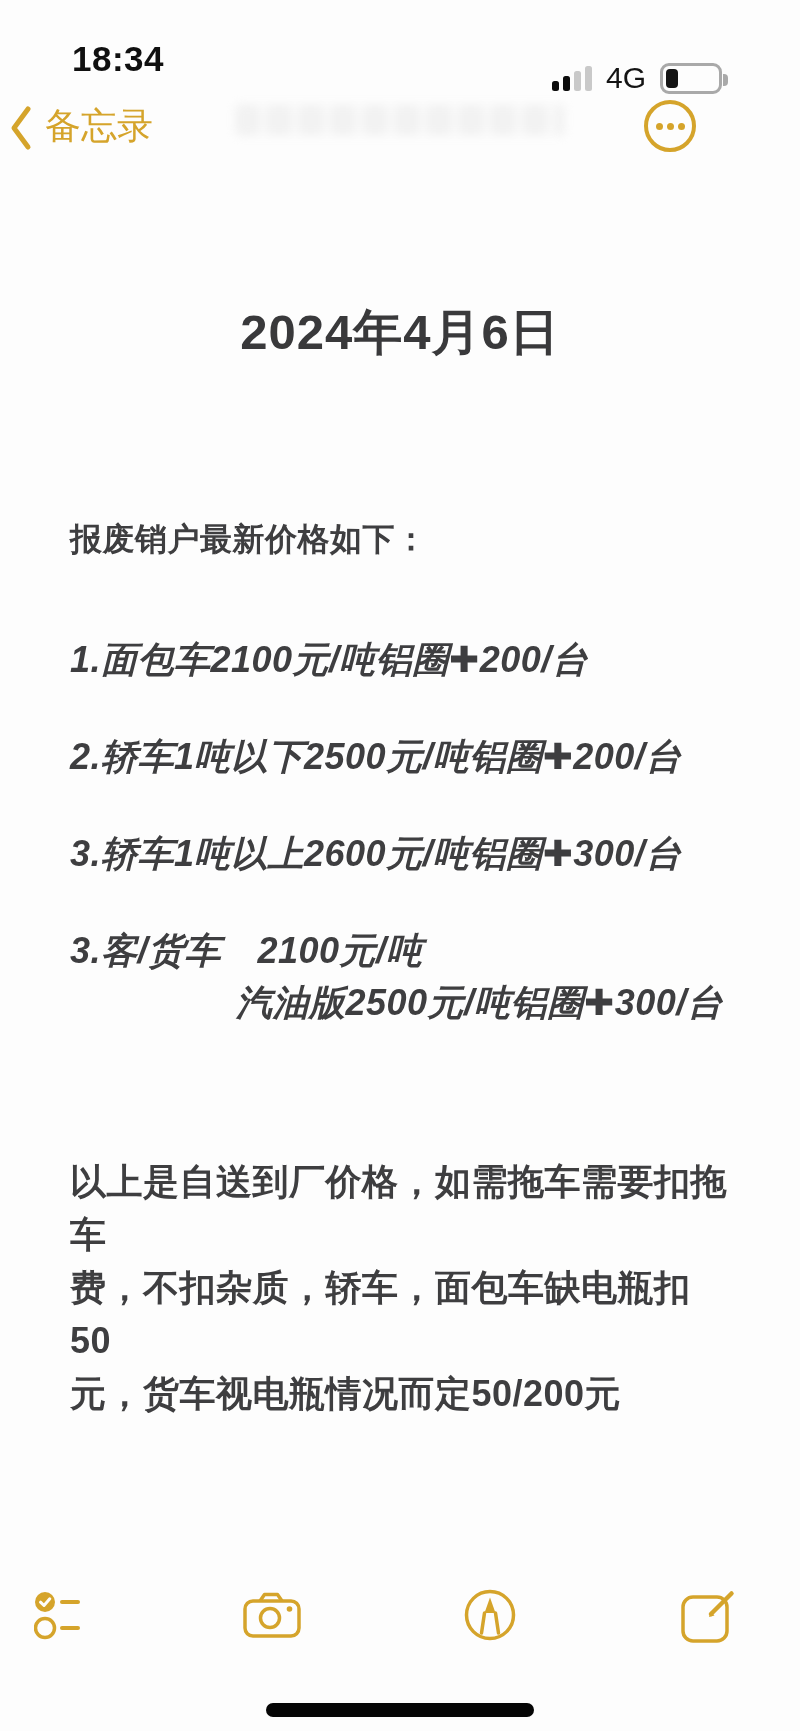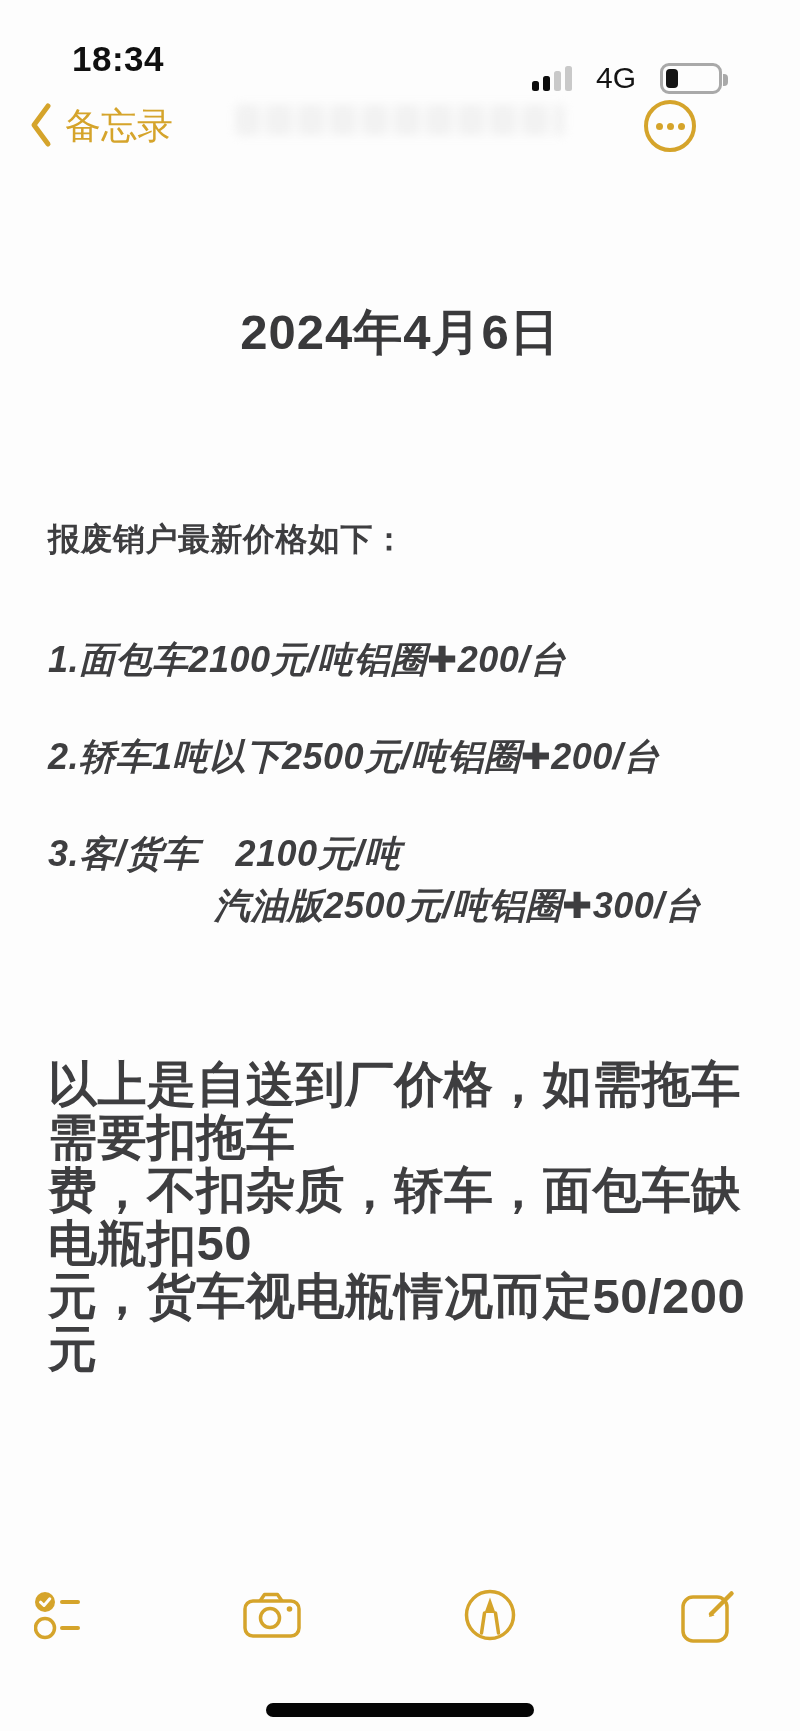--- a/index.html
+++ b/index.html
@@ -11,62 +11,62 @@
     font-family:"Liberation Sans","DejaVu Sans",sans-serif;
     color:#3e3e40;
   }
   
   .status-bar{
     position:absolute;top:0;left:0;right:0;height:92px;
     display:flex;align-items:center;justify-content:space-between;
     padding:26px 78px 0 72px;box-sizing:border-box;
   }
   .status-time{font-size:35px;font-weight:700;color:#101010;letter-spacing:.5px;}
-  .status-right{display:flex;align-items:center;gap:24px;margin-top:38px;}
+  .status-right{display:flex;align-items:center;gap:14px;margin-top:38px;}
   .signal{display:flex;align-items:flex-end;gap:4px;height:26px;}
   .signal span{width:7px;border-radius:2.5px;background:#0c0c0c;display:block;}
   .signal .b1{height:10px;}
   .signal .b2{height:15px;}
   .signal .b3{height:20px;background:#c9c9c9;}
   .signal .b4{height:25px;background:#c9c9c9;}
   .net-label{font-size:30px;font-weight:500;color:#141414;}
   .battery{position:relative;width:62px;height:31px;border:3px solid #a9a9a9;border-radius:9px;box-sizing:border-box;padding:3px;}
   .battery-fill{height:100%;background:#141414;border-radius:4px;}
   .battery-nub{position:absolute;right:-9px;top:8px;width:5px;height:12px;background:#a9a9a9;border-radius:0 4px 4px 0;}
   
   .navbar{position:absolute;top:96px;left:0;right:0;height:72px;}
   .back-button{
-    position:absolute;left:29px;top:6px;
-    display:flex;align-items:flex-start;gap:12px;
+    position:absolute;left:9px;top:6px;
+    display:flex;align-items:flex-end;gap:12px;
     color:#d5a42b;cursor:pointer;
   }
   .back-label{font-size:36px;font-weight:500;}
   .ghost-title{
     position:absolute;left:235px;top:8px;width:330px;height:32px;
     background:repeating-linear-gradient(90deg,#d9d9d9 0 24px,#f3f3f3 24px 32px);
     opacity:.30;filter:blur(5px);border-radius:5px;
   }
   .more-button{
     position:absolute;right:104px;top:4px;
     width:52px;height:52px;border:4px solid #d5a42b;border-radius:50%;
     display:flex;align-items:center;justify-content:center;gap:4px;
     box-sizing:border-box;cursor:pointer;
   }
   .more-button .dot{width:7px;height:7px;border-radius:50%;background:#d5a42b;}
   
-  .note{position:absolute;top:168px;left:0;right:0;padding:0 48px;box-sizing:border-box;}
+  .note{position:absolute;top:168px;left:0;right:0;padding:0 70px;box-sizing:border-box;}
   .note-title{
     margin:132px 0 0 0;text-align:center;
     font-size:49px;font-weight:700;color:#39393b;letter-spacing:1px;
   }
   .note-heading{margin-top:152px;font-size:32px;font-weight:600;letter-spacing:.5px;}
   .note-item{margin-top:49px;font-size:36px;font-weight:600;line-height:48px;letter-spacing:.5px;white-space:pre;font-style:italic;}
   .note-item.first{margin-top:74px;}
   .note-item.indent{margin-top:4px;padding-left:166px;}
-  .note-paragraph{margin-top:128px;font-size:49px;font-weight:600;letter-spacing:.5px;}
+  .note-paragraph{margin-top:128px;font-size:36px;font-weight:600;letter-spacing:.5px;}
   .note-paragraph div{line-height:53px;}
   
   .toolbar{
     position:absolute;left:0;right:0;bottom:88px;height:56px;
     display:flex;align-items:center;justify-content:space-between;
     padding:0 62px 0 34px;box-sizing:border-box;
     color:#d5a42b;
   }
   .tool-btn{display:flex;align-items:center;justify-content:center;cursor:pointer;}
   .home-indicator{
@@ -110,20 +110,21 @@
       <span class="dot"></span>
     </div>
   </div>
 
   <div class="note">
     <h1 class="note-title">2024年4月6日</h1>
     <div class="note-heading">报废销户最新价格如下：</div>
 
     <div class="note-item first">1.面包车2100元/吨铝圈✚200/台</div>
     <div class="note-item">2.轿车1吨以下2500元/吨铝圈✚200/台</div>
+    <div class="note-item">3.轿车1吨以上2600元/吨铝圈✚300/台</div>
     <div class="note-item">3.客/货车　2100元/吨</div>
     <div class="note-item indent">汽油版2500元/吨铝圈✚300/台</div>
 
     <div class="note-paragraph">
       <div>以上是自送到厂价格，如需拖车需要扣拖车</div>
       <div>费，不扣杂质，轿车，面包车缺电瓶扣50</div>
       <div>元，货车视电瓶情况而定50/200元</div>
     </div>
   </div>
 

